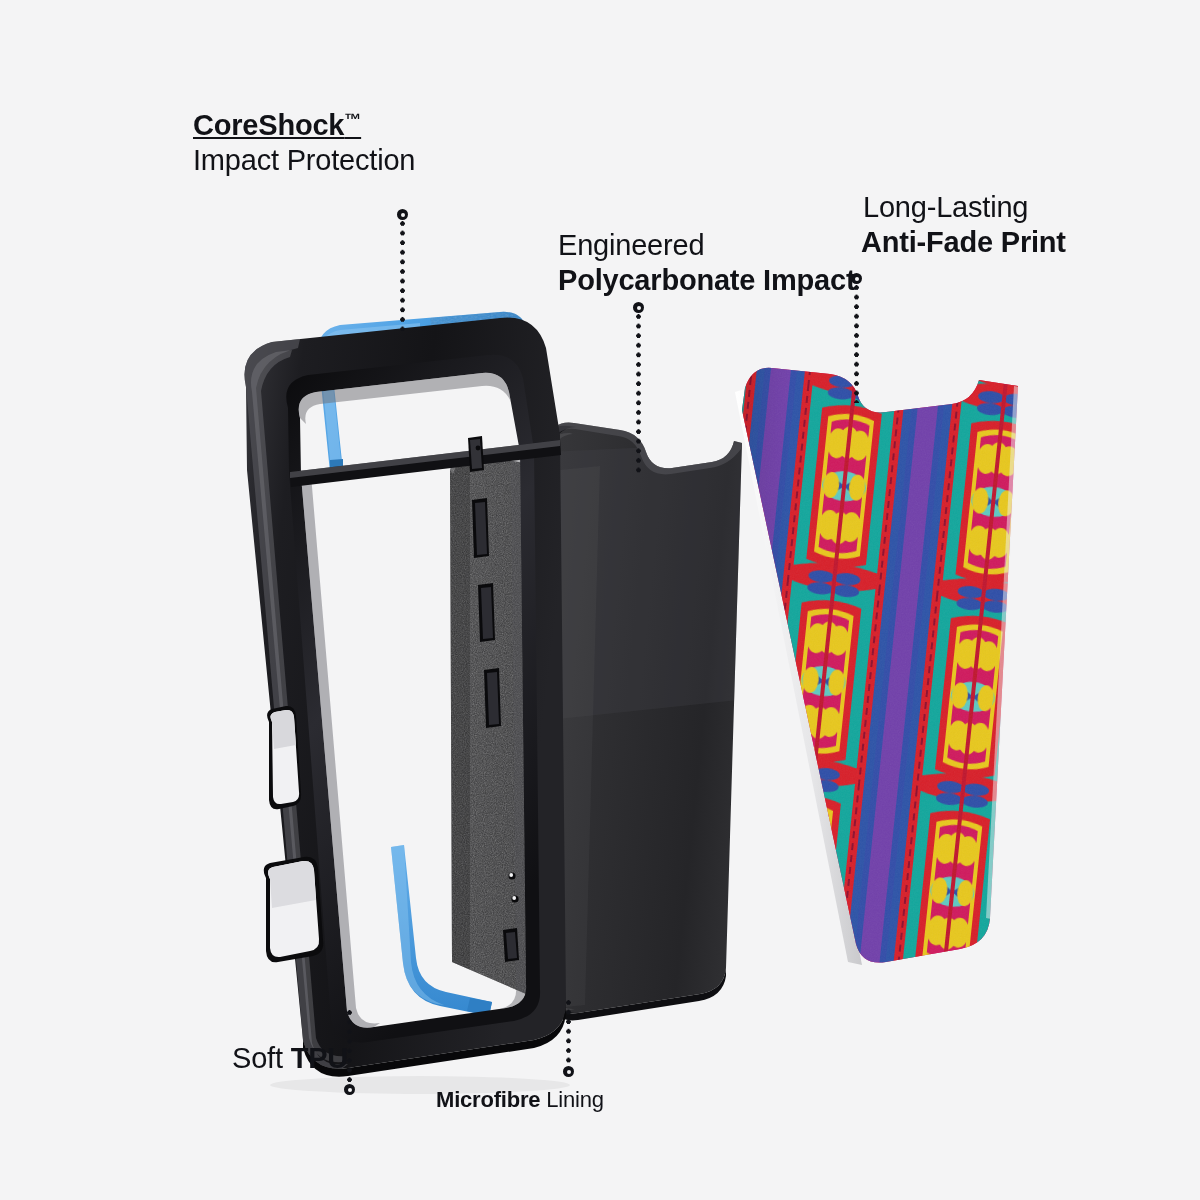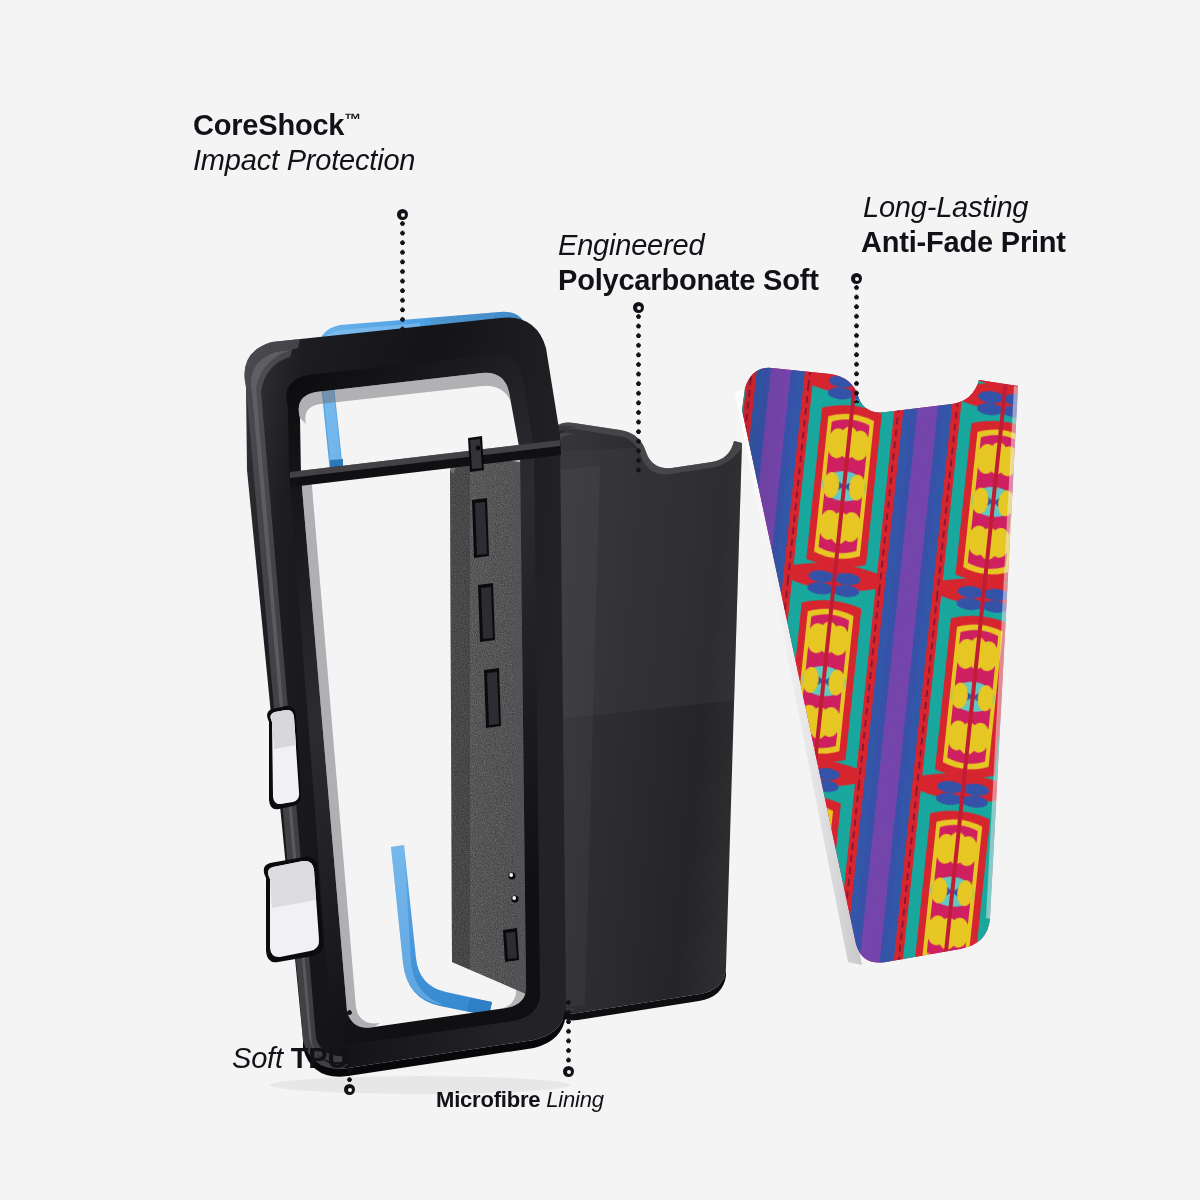--- a/index.html
+++ b/index.html
@@ -24,30 +24,30 @@
   }
 
   
   .callout {
     position: absolute;
     line-height: 1.22;
     letter-spacing: -0.2px;
     white-space: nowrap;
   }
   .callout .ln { display: block; }
-  .callout .reg { font-weight: 400; font-style: italic; }
+  .callout .reg { font-weight: 400; }
   .callout .bold { font-weight: 700; }
   .callout .tm {
     font-size: 0.58em;
     vertical-align: 0.62em;
     letter-spacing: 0;
   }
 
   #label-coreshock { left: 193px; top: 108px; font-size: 29px; }
-  #label-coreshock .ln1 { font-size: 29px; }
+  #label-coreshock .ln1 { font-size: 29px; text-decoration: underline; }
   #label-coreshock .ln2 { font-size: 29px; }
 
   #label-polycarbonate { left: 558px; top: 228px; font-size: 29px; }
   #label-polycarbonate .ln1 { margin-left: 0; }
 
   #label-antifade { left: 861px; top: 190px; font-size: 29px; }
   #label-antifade .ln1 { margin-left: 2px; }
 
   #label-tpu { left: 232px; top: 1041px; font-size: 29px; }
   #label-microfibre { left: 436px; top: 1087px; font-size: 22px; }
@@ -486,21 +486,21 @@
     <span class="ring"></span>
   </div>
 
   <div class="callout" id="label-coreshock">
     <span class="ln ln1"><span class="bold">CoreShock</span><span class="bold tm">™</span></span>
     <span class="ln ln2 reg">Impact Protection</span>
   </div>
 
   <div class="callout" id="label-polycarbonate">
     <span class="ln ln1 reg">Engineered</span>
-    <span class="ln ln2 bold">Polycarbonate Soft</span>
+    <span class="ln ln2 bold">Polycarbonate Impact</span>
   </div>
 
   <div class="callout" id="label-antifade">
     <span class="ln ln1 reg">Long-Lasting</span>
     <span class="ln ln2 bold">Anti-Fade Print</span>
   </div>
 
   <div class="callout" id="label-tpu">
     <span class="ln"><span class="reg">Soft </span><span class="bold">TPU</span></span>
   </div>

